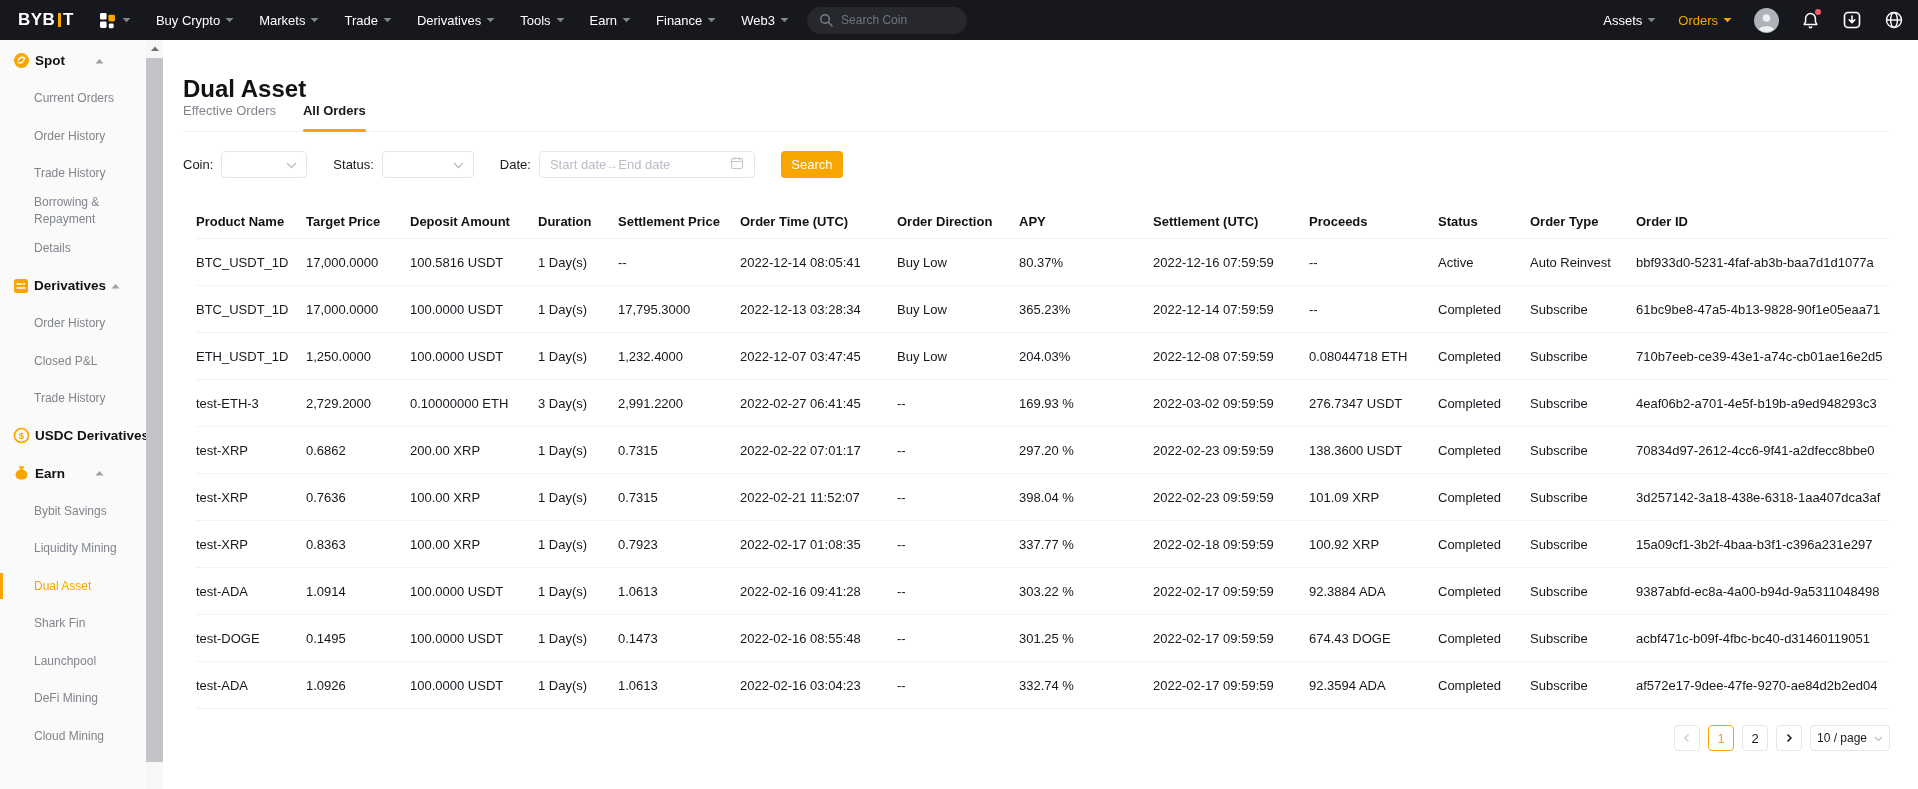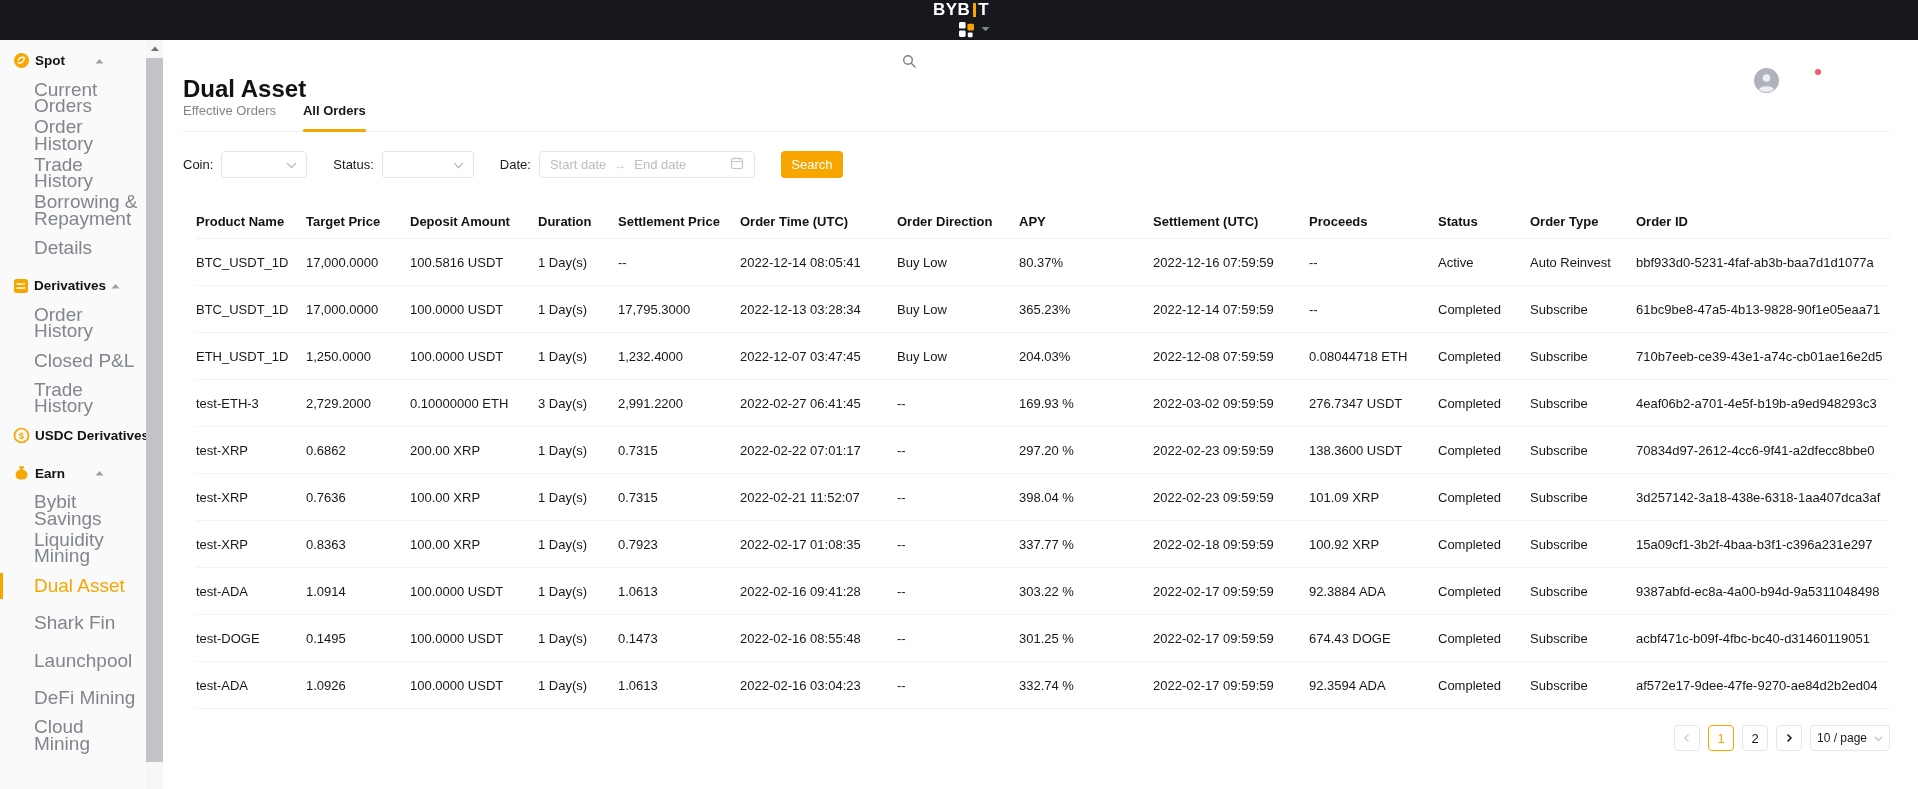--- a/index.html
+++ b/index.html
@@ -1,20 +1,20 @@
 <!DOCTYPE html>
 <html><head>
 <meta charset="utf-8">
 <style>
   html,body{margin:0;padding:0;}
   body{font-family:"Liberation Sans",sans-serif;}
   .app{width:1918px;height:789px;overflow:hidden;position:relative;background:#fff;}
 
   
-  .navbar{height:40px;background:#17181e;display:flex;align-items:center;padding:0 14px 0 18px;box-sizing:border-box;flex-direction:column;}
+  .navbar{height:40px;background:#17181e;display:flex;align-items:center;padding:0 14px 0 18px;box-sizing:border-box;}
   .logo{color:#fff;font-weight:800;font-size:17px;letter-spacing:.4px;display:flex;align-items:center;cursor:pointer;}
   .logo .logo-i{display:inline-block;width:3px;height:14px;background:#f7a600;margin:0 2px 1px 3px;}
   .nav-item{display:flex;align-items:center;gap:5px;color:#fff;font-size:13px;font-weight:500;margin-left:25px;cursor:pointer;white-space:nowrap;}
   .caret{display:flex;align-items:center;color:#81858c;}
   .caret.orange{color:#f7a600;}
   .apps{margin-left:24px;}
   .search-pill{margin-left:18px;width:160px;height:27px;border-radius:14px;background:#26282e;display:flex;align-items:center;gap:8px;padding:0 12px;box-sizing:border-box;cursor:text;}
   .search-pill .ph{color:#70747c;font-size:12px;}
   .nav-right{margin-left:auto;display:flex;align-items:center;gap:22px;}
   .nav-right .nav-item{margin-left:0;}
@@ -22,40 +22,40 @@
   .nav-icon{display:flex;align-items:center;position:relative;cursor:pointer;}
   .bell-dot{position:absolute;top:-2px;right:-1px;width:6px;height:6px;border-radius:50%;background:#f35b67;}
 
   
   .page{display:flex;height:749px;}
   .sidebar{width:146px;background:#fafafa;padding-top:2px;box-sizing:border-box;overflow:hidden;position:relative;flex:none;}
   .sb-group{min-height:37.5px;display:flex;align-items:center;padding:0 42px 0 13px;gap:5px;cursor:pointer;}
   .sb-group-label{font-size:13.5px;font-weight:700;color:#121214;white-space:nowrap;}
   .sb-caret{margin-left:auto;display:flex;}
   .sb-icon{display:flex;width:17px;justify-content:center;}
-  .sb-item{min-height:37.5px;display:flex;align-items:center;padding-left:34px;padding-right:6px;font-size:19px;color:#81858c;line-height:16.5px;cursor:pointer;position:relative;}
+  .sb-item{min-height:37.5px;display:flex;align-items:center;padding-left:34px;padding-right:6px;font-size:12px;color:#81858c;line-height:16.5px;cursor:pointer;position:relative;}
   .sb-item.active{color:#f7a600;}
   .sb-item.active::before{content:"";position:absolute;left:0;top:50%;transform:translateY(-50%);width:3px;height:26px;background:#f7a600;}
   .sb-scrollbar{width:17px;background:#f7f7f8;position:relative;flex:none;}
   .sb-arrow{height:17px;display:flex;align-items:center;justify-content:center;}
   .sb-thumb{position:absolute;left:0;right:0;top:18px;height:704px;background:#c2c4c9;}
 
   
   .main{flex:1;background:#fff;padding:0 28px 0 20px;box-sizing:border-box;overflow:hidden;}
   .title{margin:35px 0 0 0;font-size:24px;font-weight:700;color:#121214;}
   .tabs{display:flex;gap:27px;border-bottom:1px solid #eef0f2;}
   .tab{font-size:13px;padding-bottom:13px;color:#81858c;position:relative;cursor:pointer;}
   .tab.active{color:#17181e;font-weight:700;}
   .tab.active::after{content:"";position:absolute;left:0;right:0;bottom:-1px;height:3px;background:#f7a600;border-radius:2px;}
 
   .filters{margin-top:19px;display:flex;align-items:center;font-size:13px;color:#17181e;}
   .flabel{margin-right:8px;font-weight:500;}
   .select{width:86px;height:27px;border:1px solid #e3e5e8;border-radius:4px;background:#fff;display:flex;align-items:center;justify-content:flex-end;padding:0 9px;box-sizing:border-box;margin-right:26px;cursor:pointer;}
   .select.status{width:92px;}
-  .date-box{width:216px;height:27px;border:1px solid #e3e5e8;border-radius:4px;background:#fff;display:flex;align-items:center;gap:8px;padding:0 10px;box-sizing:border-box;margin-right:26px;cursor:text;}
+  .date-box{width:216px;height:27px;border:1px solid #e3e5e8;border-radius:4px;background:#fff;display:flex;align-items:center;padding:0 10px;box-sizing:border-box;margin-right:26px;cursor:text;}
   .date-box .ph{color:#b9bdc4;font-size:13px;}
   .date-box .arrow{color:#c3c6cc;font-size:12px;}
   .date-box .spacer{flex:1;}
   .search-btn{width:62px;height:27px;background:#f7a600;color:#fff;border:none;border-radius:4px;font-size:13px;font-weight:500;font-family:inherit;cursor:pointer;}
 
   
   .table{margin-top:27px;margin-left:13px;}
   .trow{display:grid;grid-template-columns:110px 104px 128px 80px 122px 157px 122px 134px 156px 129px 92px 106px minmax(0,1fr);align-items:center;border-bottom:1px solid #f2f3f5;}
   .trow.thead{height:33px;border-bottom:1px solid #eef0f2;}
   .trow.thead .cell{font-weight:700;color:#121214;}

